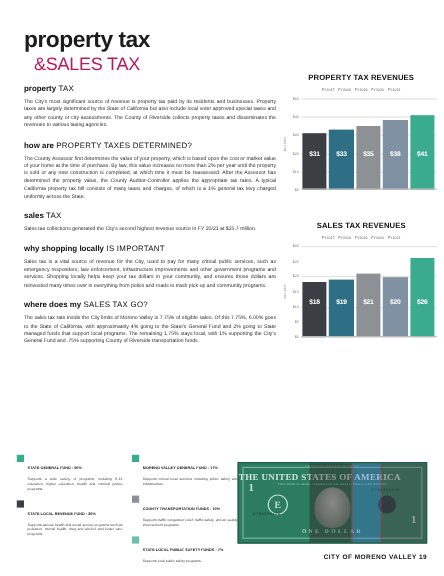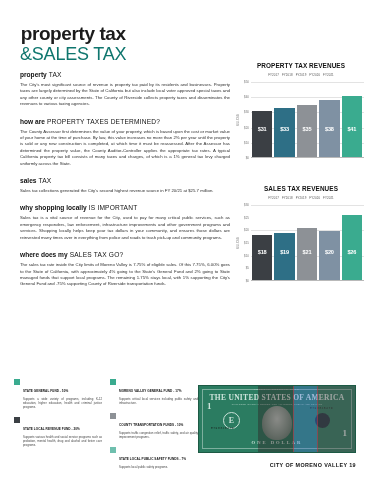--- a/index.html
+++ b/index.html
@@ -7,21 +7,21 @@
     width: 370px; height: 480px;
     background: #ffffff;
     font-family: "Liberation Sans", sans-serif;
     overflow: hidden;
   }
   .page { position: relative; width: 370px; height: 480px; background: #fff; }
 
   
   .hdr { position: absolute; left: 20px; top: 24px; text-align: center; }
   .hdr-line1 { font-size: 19px; font-weight: 700; letter-spacing: -0.4px; color: #1b1b1b; line-height: 20px; }
-  .hdr-line2 { font-size: 18px; font-weight: 300; letter-spacing: -0.2px; color: #0f766e; line-height: 20px; }
+  .hdr-line2 { font-size: 15px; font-weight: 300; letter-spacing: -0.2px; color: #be185d; line-height: 20px; }
 
   
   .col-left { position: absolute; left: 20px; top: 70px; width: 210px; }
   .sec { margin-bottom: 9px; }
   .sec-h { font-size: 6.6px; line-height: 9px; margin-bottom: 3px; color: #111; }
   .sec-h b { font-weight: 700; }
   .sec-h span { font-weight: 400; letter-spacing: 0.2px; }
   .sec-p { font-size: 4.3px; line-height: 6.4px; color: #2d2d2d; text-align: justify; }
 
   
@@ -50,21 +50,21 @@
   .leg-item { display: flex; gap: 3px; margin-bottom: 7px; }
   .leg-swatch { width: 6px; height: 6px; flex: 0 0 6px; margin-top: 0.5px; }
   .leg-text { flex: 1; }
   .leg-title { font-size: 3.1px; font-weight: 700; letter-spacing: 0.05px; color: #111; line-height: 4.2px; }
   .leg-desc { font-size: 2.9px; line-height: 4px; color: #444; margin-top: 1px; text-align: justify; }
 
   
   .bill-wrap { position: absolute; left: 198px; top: 385px; width: 158px; height: 68px; }
   .bill { position: absolute; inset: 0; background: #2f7d62; border: 1px solid #1d5a45; overflow: hidden; }
   .bill-inner { position: absolute; inset: 3px; border: 0.8px solid rgba(255,255,255,.45); }
-  .bill-top { position: absolute; top: 7px; left: 0; right: 0; text-align: center;
+  .bill-top { position: absolute; top: 7px; left: 0; right: 0; 
               font-family: "Liberation Serif", serif; font-size: 7.5px; font-weight: 700;
               color: #e8f3ee; letter-spacing: 0.3px; }
   .bill-micro { position: absolute; top: 2px; left: 0; right: 0; text-align: center;
                 font-size: 2px; color: rgba(255,255,255,.55); letter-spacing: 1px; }
   .bill-sub { position: absolute; top: 17px; left: 0; right: 0; text-align: center;
               font-size: 2.2px; color: rgba(255,255,255,.7); letter-spacing: .3px; }
   .bill-bottom { position: absolute; bottom: 7px; left: 0; right: 0; text-align: center;
                  font-family: "Liberation Serif", serif; font-size: 4.6px; font-weight: 700;
                  color: #dceee6; letter-spacing: 2px; }
   .bill-serial { position: absolute; font-size: 3px; color: #2b2b2b; letter-spacing: .5px;

